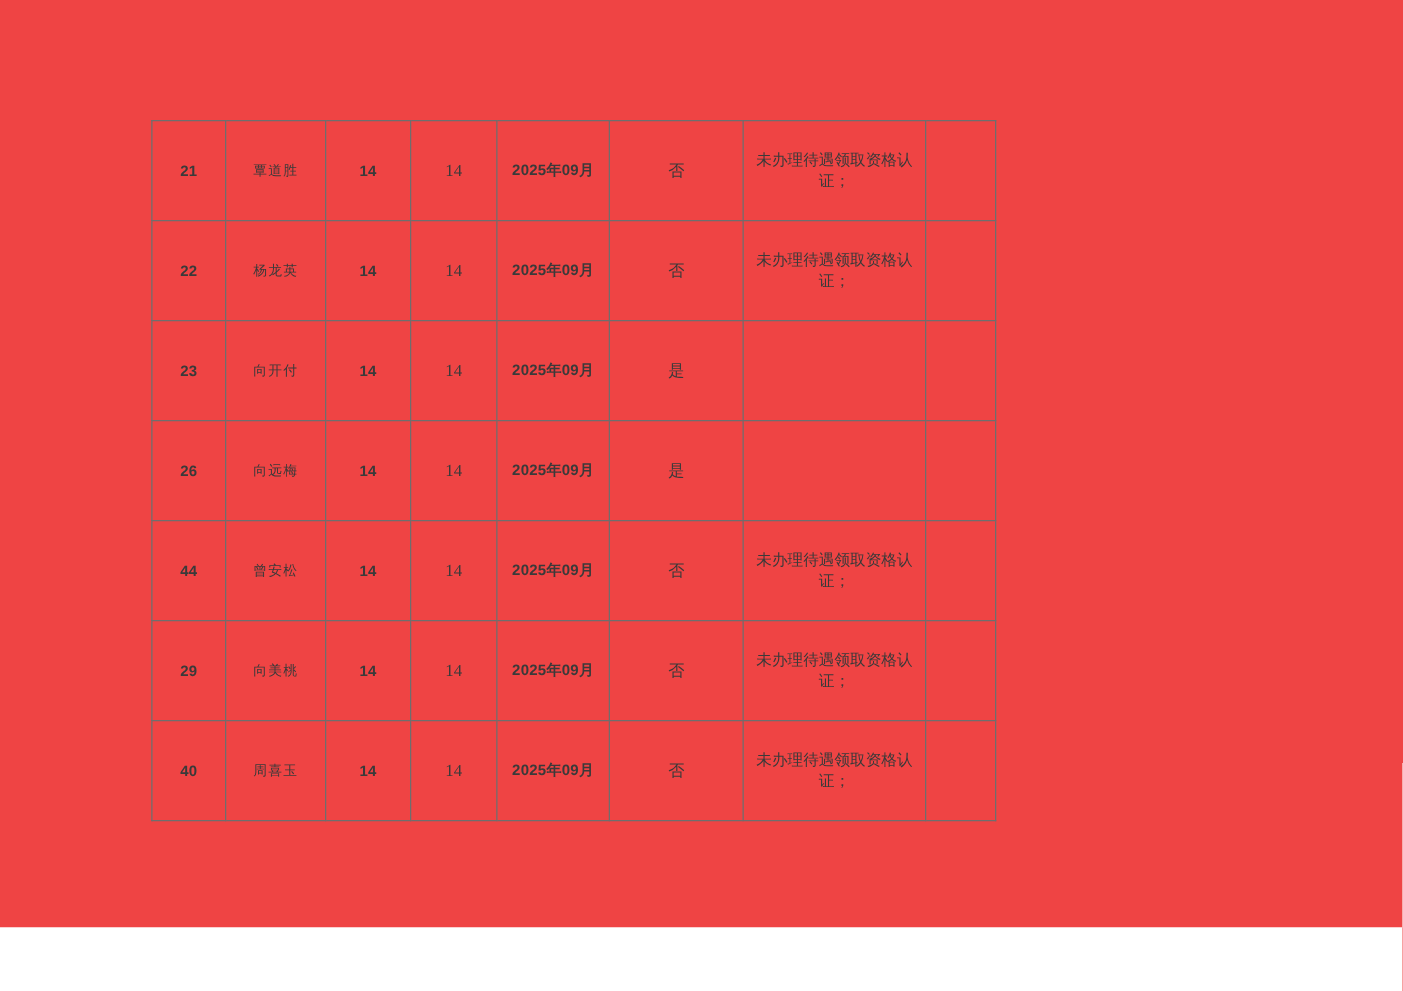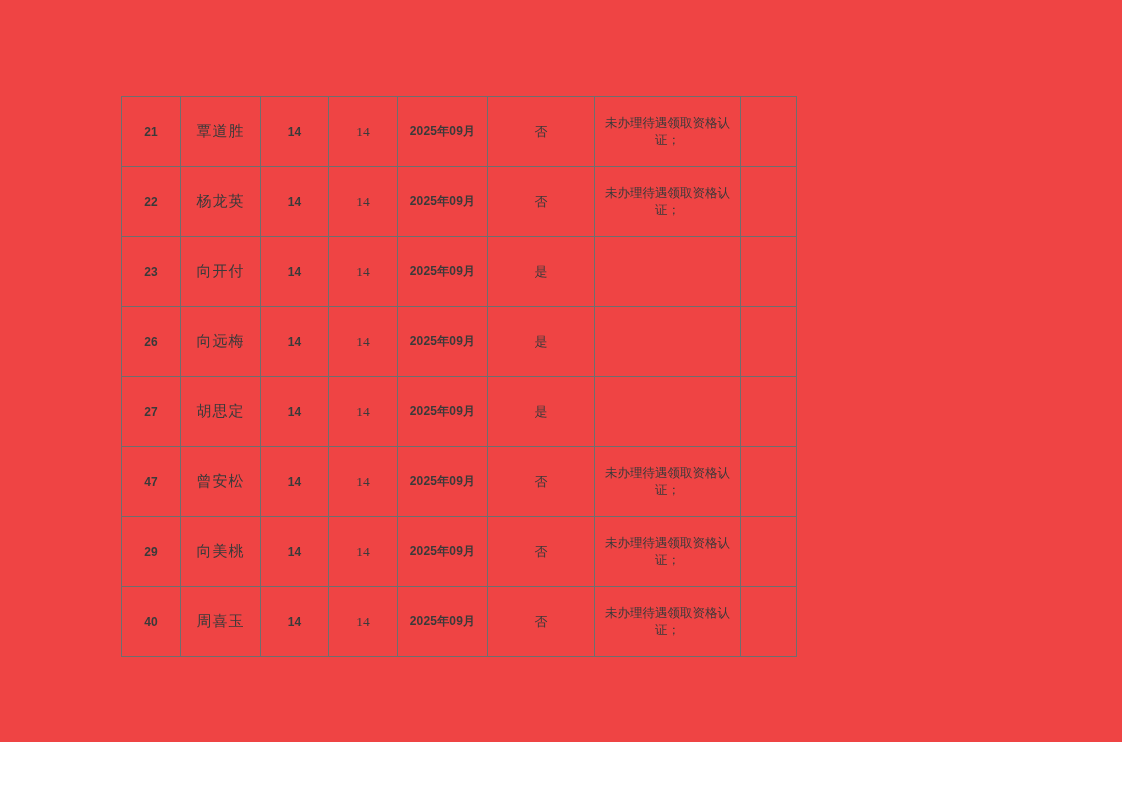--- a/index.html
+++ b/index.html
@@ -33,21 +33,21 @@
     padding: 0;
     overflow: hidden;
   }
   td.c-no, td.c-num1, td.c-month {
     font-family: "Liberation Sans", "DejaVu Sans", sans-serif;
     font-weight: 700;
     font-size: 12px;
     letter-spacing: 0.2px;
   }
   td.c-name {
-    font-size: 15px;
+    font-size: 11px;
     letter-spacing: 1px;
   }
   td.c-num2 {
     font-family: "Liberation Serif", "DejaVu Serif", serif;
     font-size: 13.5px;
     color: #4a4a4a;
   }
   td.c-status {
     font-size: 13px;
   }
@@ -111,31 +111,21 @@
     <td class="c-no">26</td>
     <td class="c-name">向远梅</td>
     <td class="c-num1">14</td>
     <td class="c-num2">14</td>
     <td class="c-month">2025年09月</td>
     <td class="c-status">是</td>
     <td class="c-remark"></td>
     <td class="c-extra"></td>
   </tr>
         <tr>
-    <td class="c-no">27</td>
-    <td class="c-name">胡思定</td>
-    <td class="c-num1">14</td>
-    <td class="c-num2">14</td>
-    <td class="c-month">2025年09月</td>
-    <td class="c-status">是</td>
-    <td class="c-remark"></td>
-    <td class="c-extra"></td>
-  </tr>
-        <tr>
-    <td class="c-no">47</td>
+    <td class="c-no">44</td>
     <td class="c-name">曾安松</td>
     <td class="c-num1">14</td>
     <td class="c-num2">14</td>
     <td class="c-month">2025年09月</td>
     <td class="c-status">否</td>
     <td class="c-remark">未办理待遇领取资格认证；</td>
     <td class="c-extra"></td>
   </tr>
         <tr>
     <td class="c-no">29</td>

